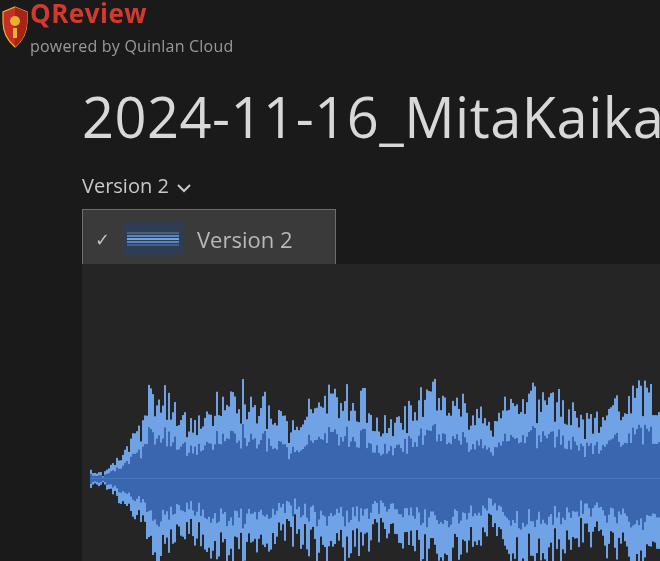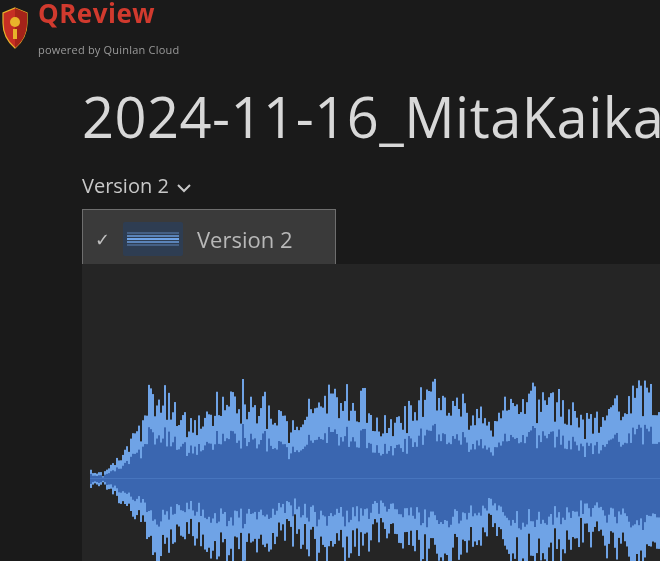--- a/index.html
+++ b/index.html
@@ -10,21 +10,21 @@
     font-family: -apple-system, "Segoe UI", "Open Sans", sans-serif;
     color: #d0d0d0;
     overflow: hidden;
     position: relative;
   }
 
   
   .header {
     display: flex;
     align-items: center;
-    gap: 8px;
+    gap: 0;
     padding: 0 0 0 0;
     position: absolute;
     top: 0;
     left: 0;
   }
   .logo-mark {
     width: 30px;
     height: 42px;
     position: relative;
   }
@@ -35,23 +35,23 @@
     line-height: 1;
   }
   .logo-title {
     font-size: 26px;
     font-weight: 700;
     letter-spacing: 0.5px;
   }
   .logo-title .q { color: #d13a2e; }
   .logo-title .rest { color: #d13a2e; }
   .logo-sub {
-    font-size: 11px;
+    font-size: 16px;
     color: #9a9a9a;
-    margin-top: 18px;
+    margin-top: 12px;
     letter-spacing: 0.2px;
   }
 
   
   .main {
     position: absolute;
     top: 86px;
     left: 82px;
     right: 0;
   }

